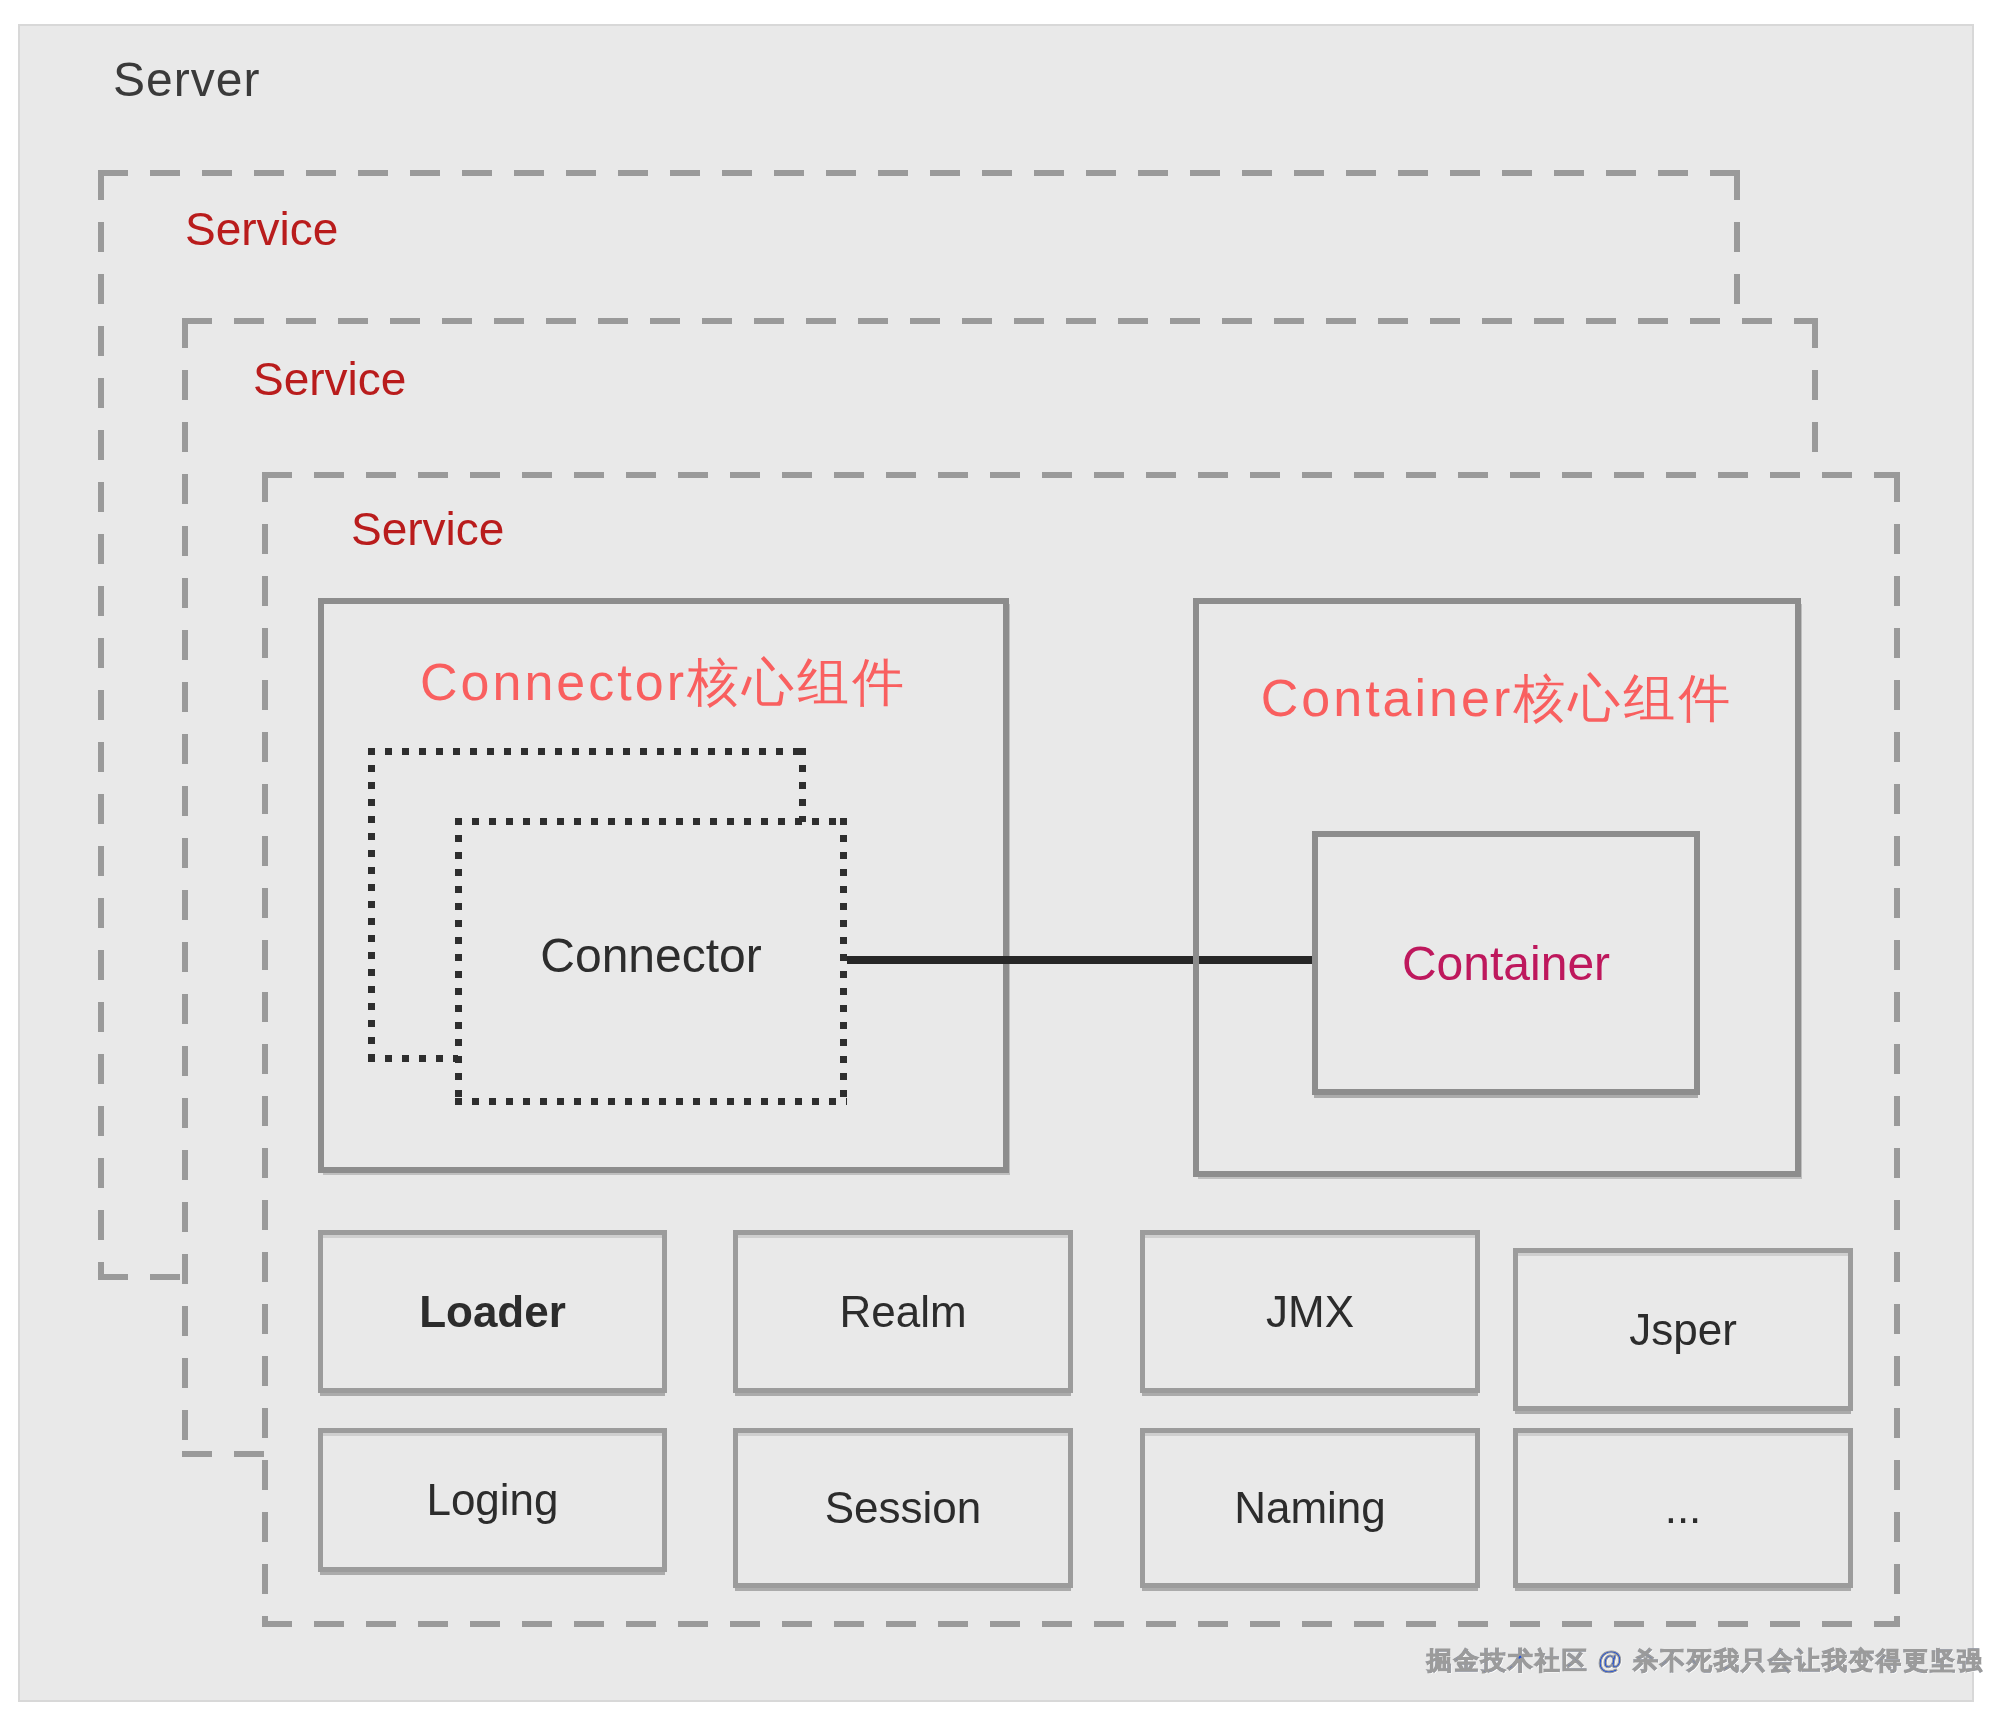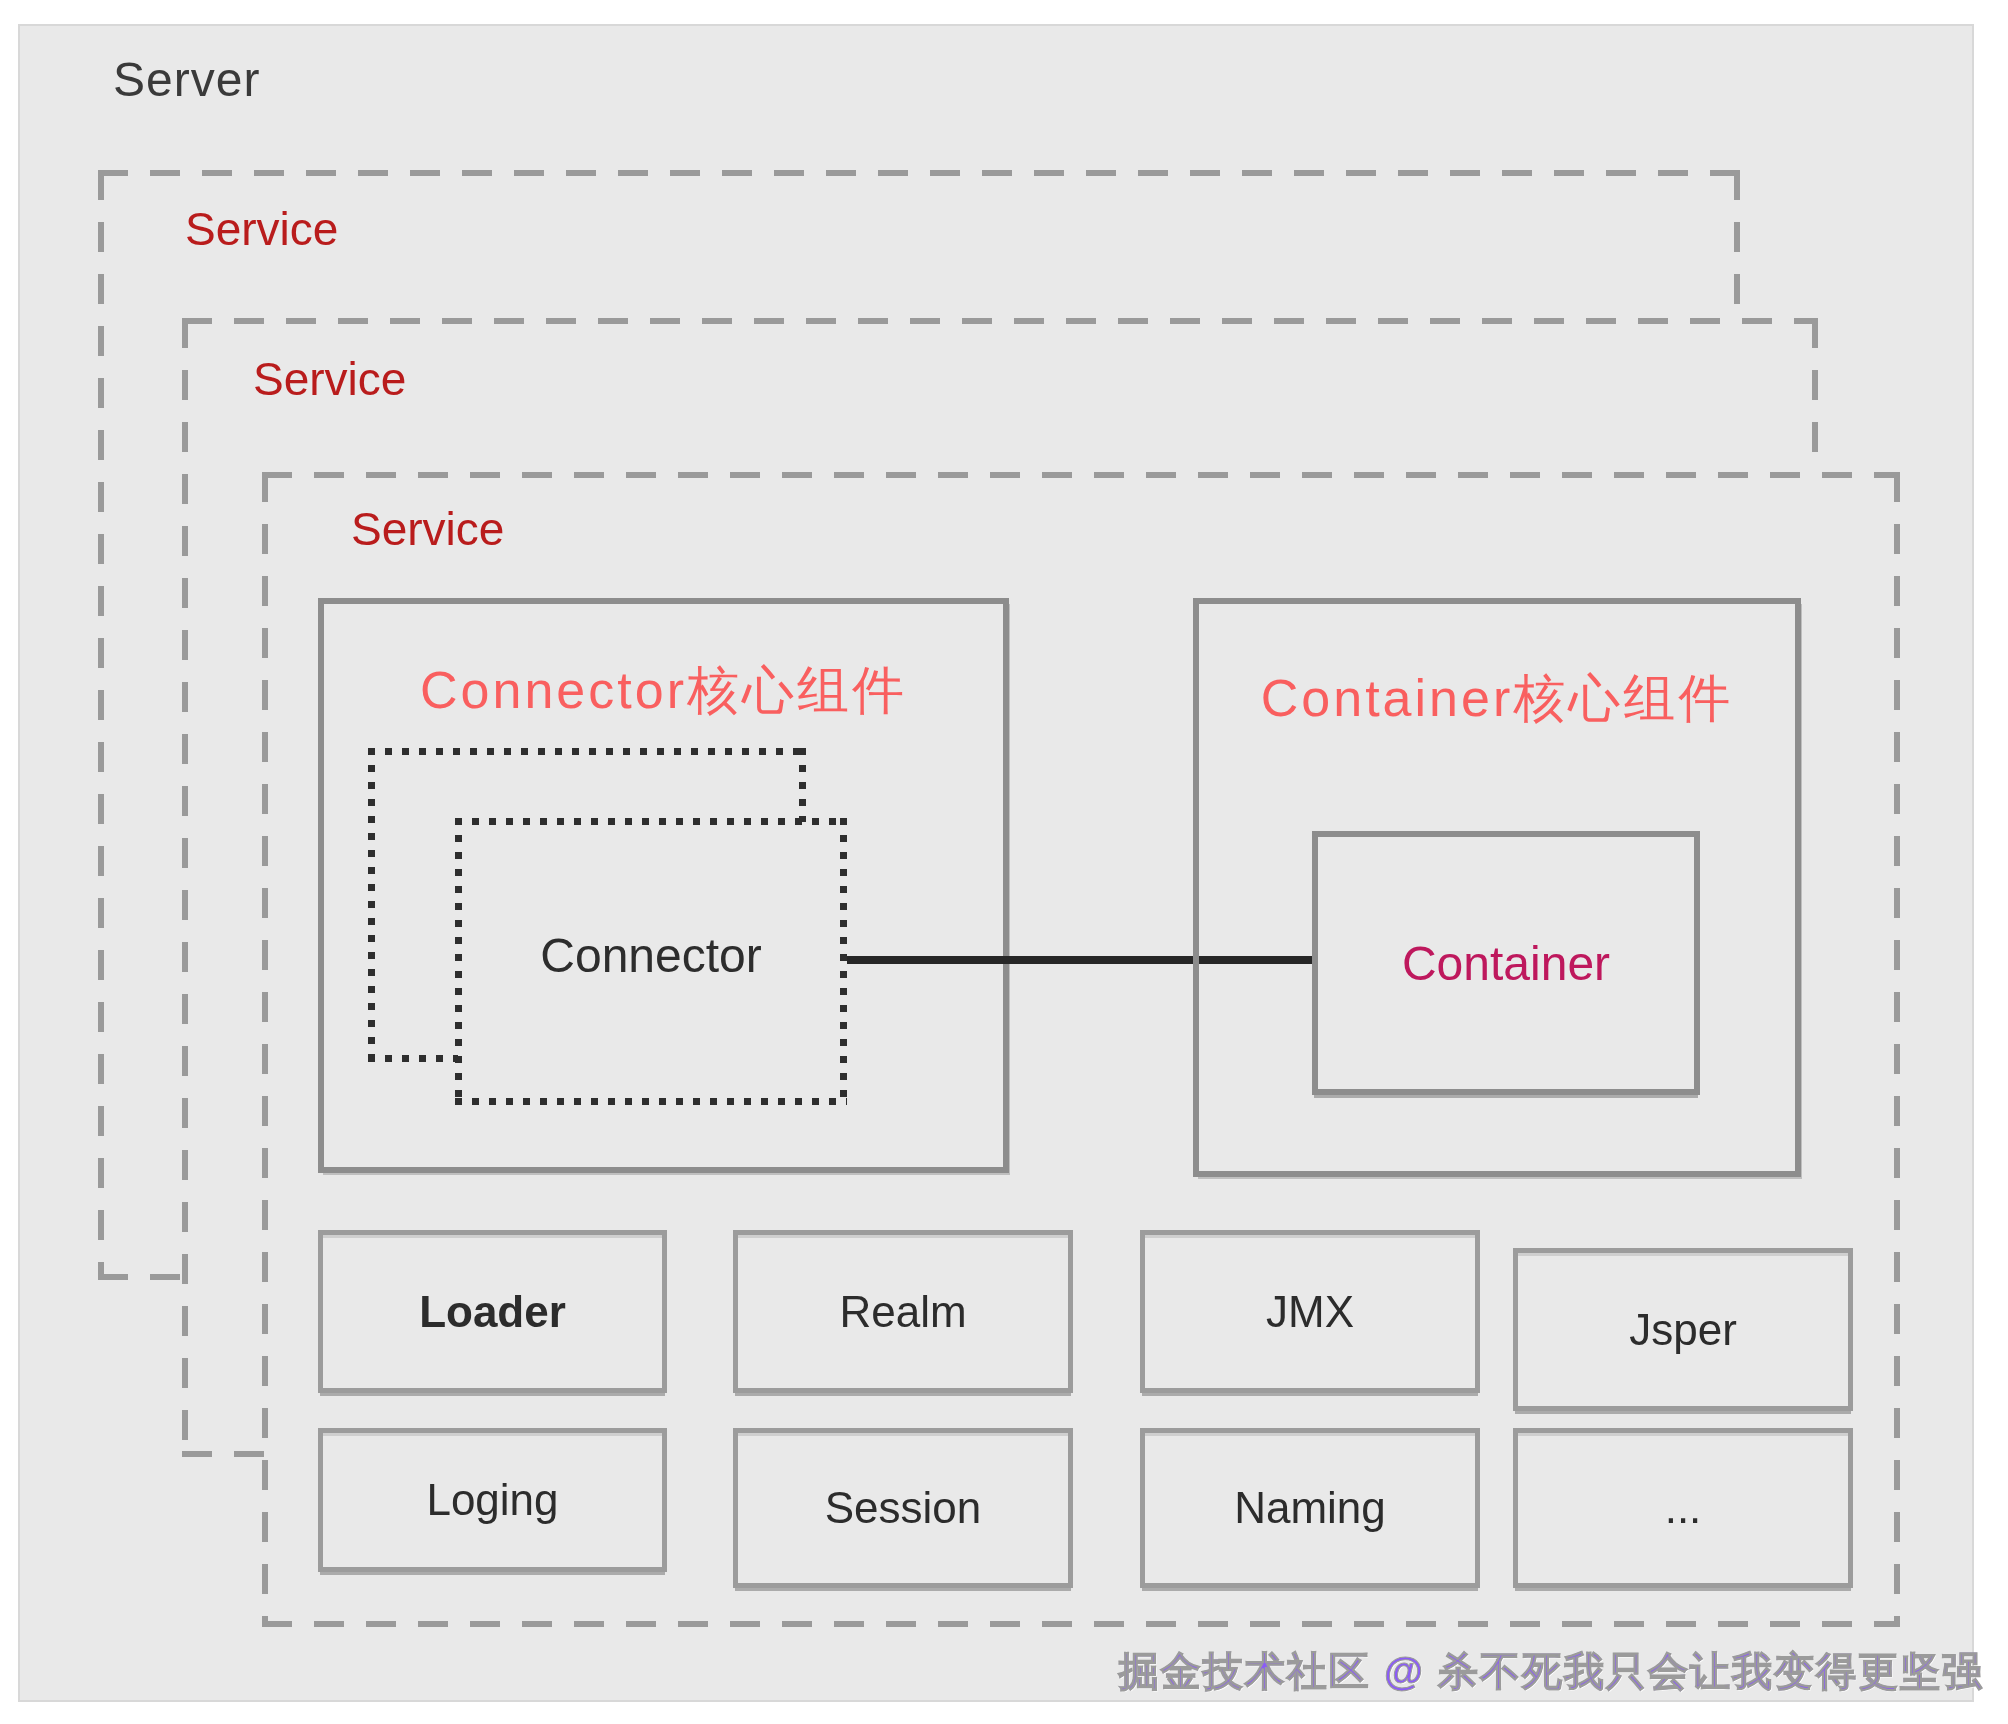--- a/index.html
+++ b/index.html
@@ -48,22 +48,22 @@
     box-shadow:0 5px 0 -2px #ababab;
   }
   .link-line{position:absolute;background:var(--line-black);}
   .comp-box{
     position:absolute;border:5px solid #9c9c9c;
     display:flex;align-items:center;justify-content:center;
     font-size:44px;color:#2c2c2c;
     box-shadow:0 5px 0 -2px #ababab, inset 0 5px 0 -2px #cfcfcf;
   }
   .watermark{
-    position:absolute;right:24px;top:1644px;font-size:40px;font-weight:bold;
-    color:#8b5cf6;letter-spacing:2px;white-space:nowrap;
+    position:absolute;right:24px;top:1644px;font-size:25px;font-weight:bold;
+    color:#1d4ed8;letter-spacing:2px;white-space:nowrap;
     -webkit-text-stroke:1px #9b9b9b;
     text-shadow:1px 1px 0 #ffffff;
   }
 </style>
 </head>
 <body>
 
 <div class="panel"></div>
 
 <div class="label server-title">Server</div>
@@ -80,21 +80,21 @@
 <div class="hseg" style="left:182px;top:1451px;width:84px;"></div>
 <div class="label svc" style="left:244px;top:352px;">Service</div>
 
 <div class="hseg" style="left:262px;top:472px;width:1638px;"></div>
 <div class="vseg" style="left:262px;top:472px;height:1155px;"></div>
 <div class="vseg" style="left:1894px;top:472px;height:1155px;"></div>
 <div class="hseg" style="left:262px;top:1621px;width:1638px;"></div>
 <div class="label svc" style="left:342px;top:502px;">Service</div>
 
 <div class="group-box" style="left:318px;top:598px;width:691px;height:575px;"></div>
-<div class="red-title" style="left:318px;top:648px;width:691px;margin-top:8px;">Connector核心组件</div>
+<div class="red-title" style="left:318px;top:648px;width:691px;">Connector核心组件</div>
 
 <div class="hdot" style="left:368px;top:748px;width:438px;"></div>
 <div class="vdot" style="left:368px;top:748px;height:314px;"></div>
 <div class="vdot" style="left:799px;top:748px;height:74px;"></div>
 <div class="hdot" style="left:368px;top:1055px;width:90px;"></div>
 
 <div class="hdot" style="left:455px;top:818px;width:392px;"></div>
 <div class="vdot" style="left:455px;top:818px;height:287px;"></div>
 <div class="vdot" style="left:840px;top:818px;height:287px;"></div>
 <div class="hdot" style="left:455px;top:1098px;width:392px;"></div>

